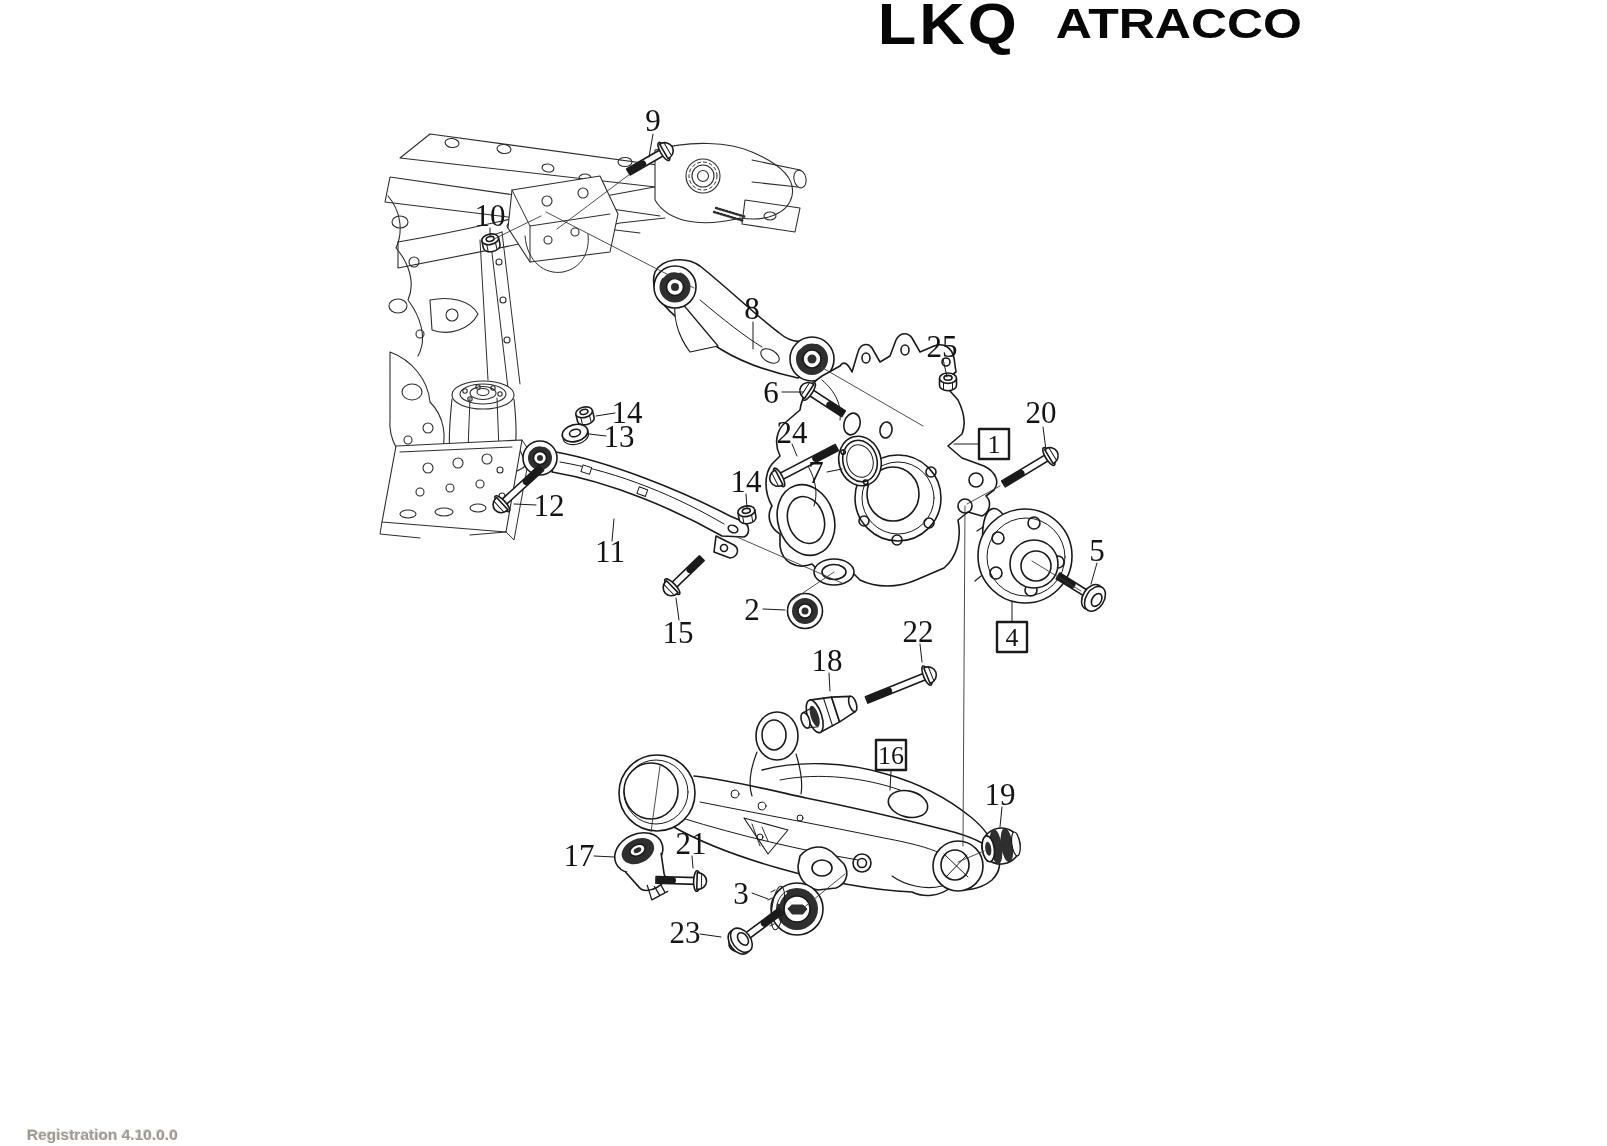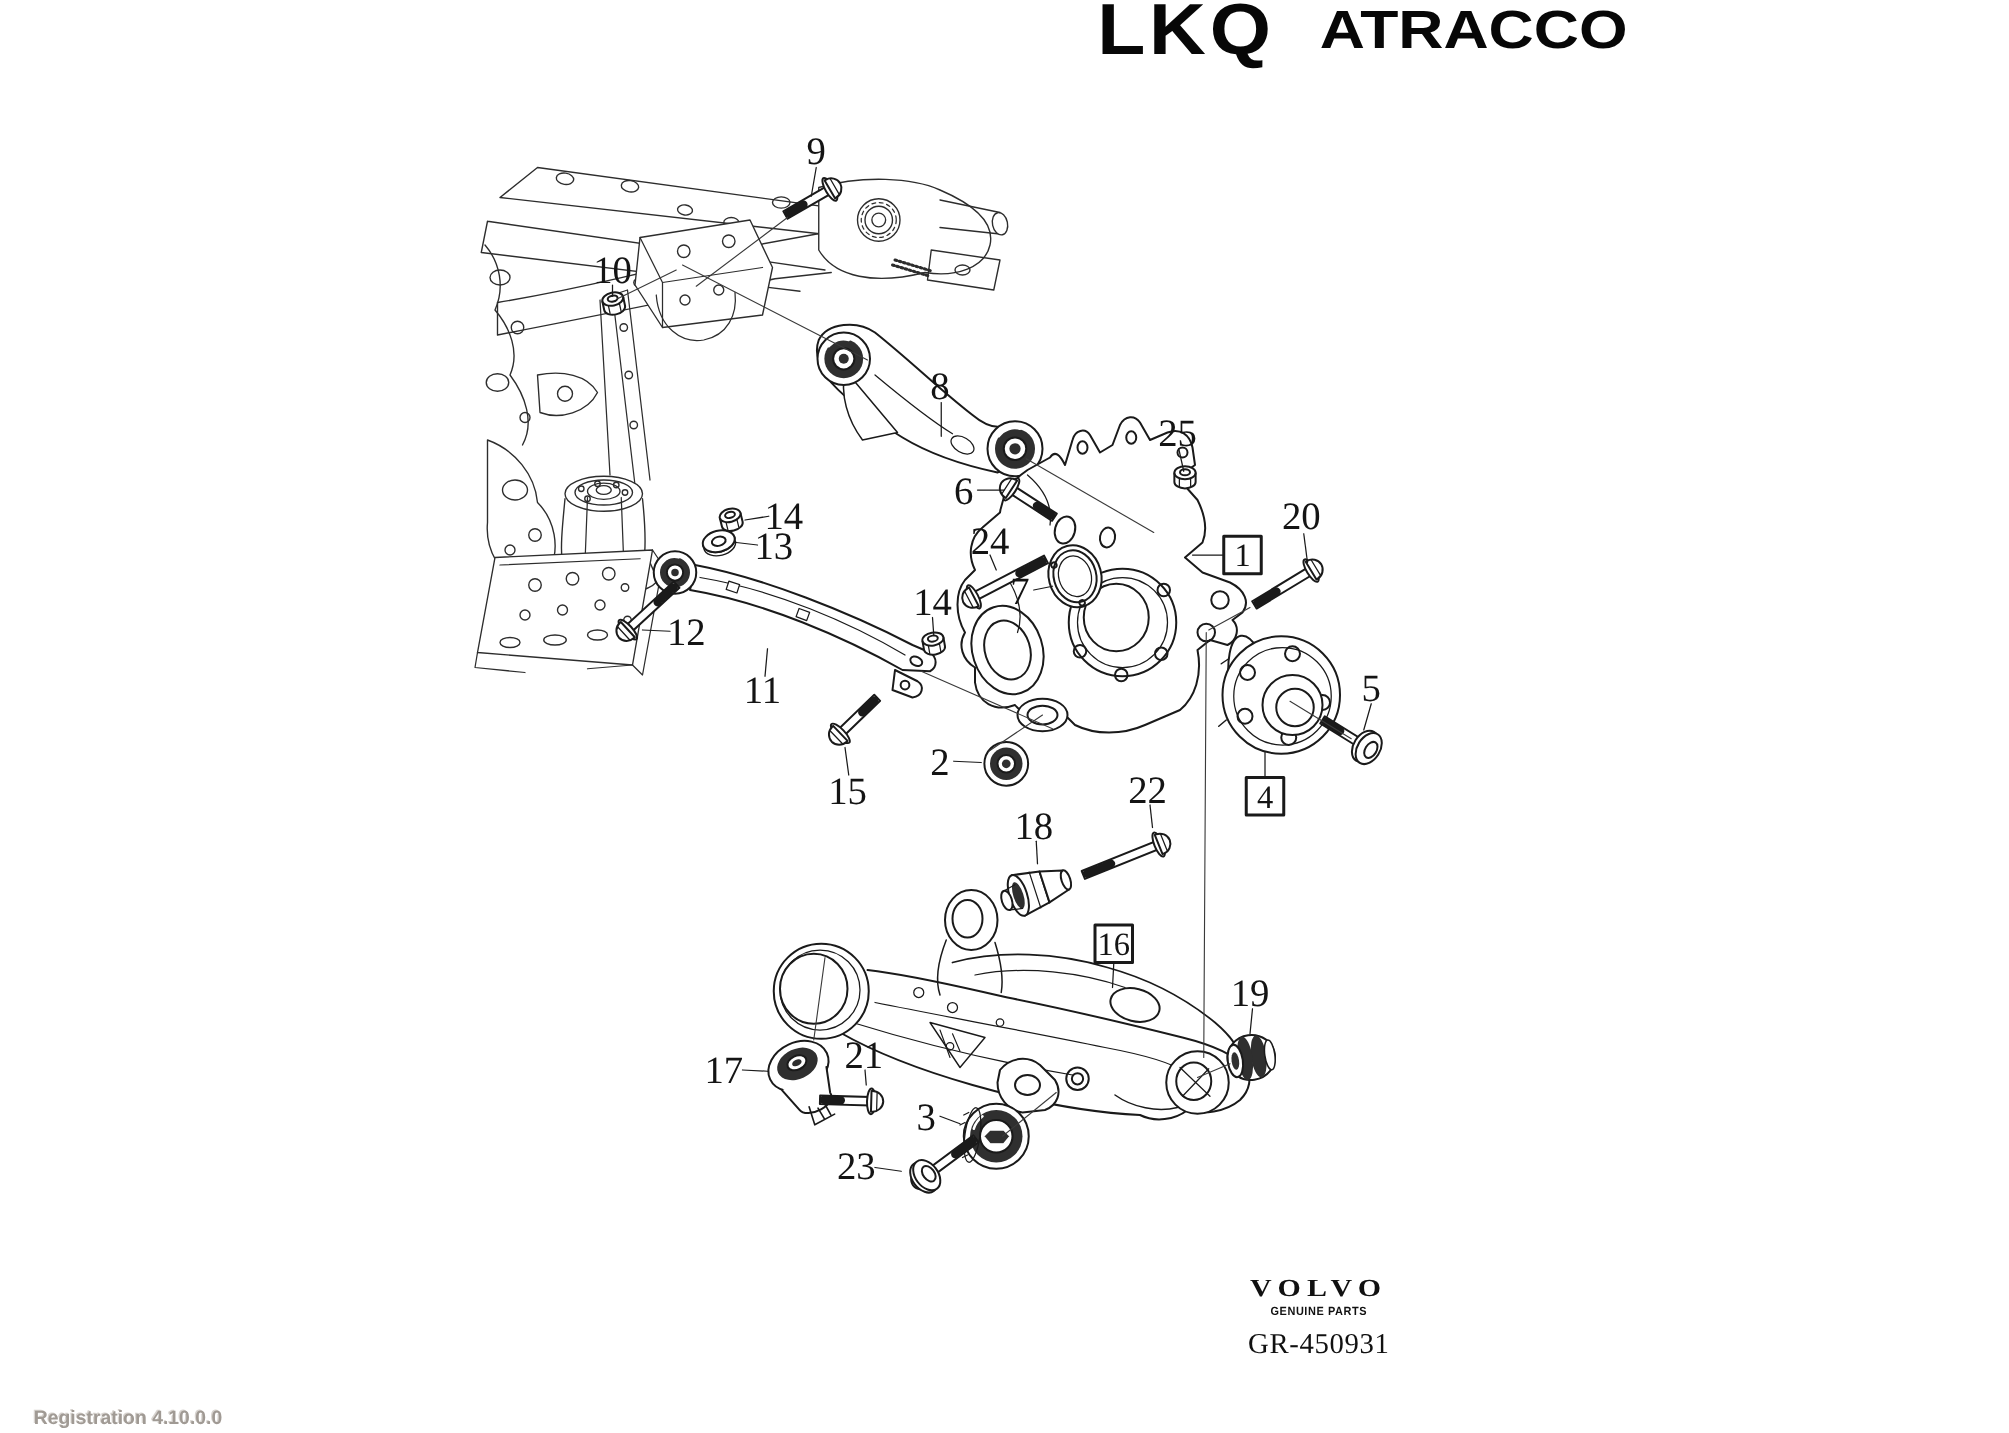--- a/index.html
+++ b/index.html
@@ -494,21 +494,16 @@
           <line x1="752" y1="893" x2="768" y2="899" stroke="#1a1a1a" stroke-width="1"></line>
           <text x="741" y="904" text-anchor="middle" class="callout-label" stroke="none">3</text>
         </g>
         <g>
           <line x1="700" y1="934" x2="721" y2="937" stroke="#1a1a1a" stroke-width="1"></line>
           <text x="685" y="943" text-anchor="middle" class="callout-label" stroke="none">23</text>
         </g>
       </g>
   </svg>
 
-  <div class="volvo-block">
-    <div class="volvo-word">VOLVO</div>
-    <div class="volvo-sub">GENUINE PARTS</div>
-    <div class="drawing-no">GR-450931</div>
-  </div>
 
   <div class="registration">Registration 4.10.0.0</div>
 
 </div>
 
 </body></html>

